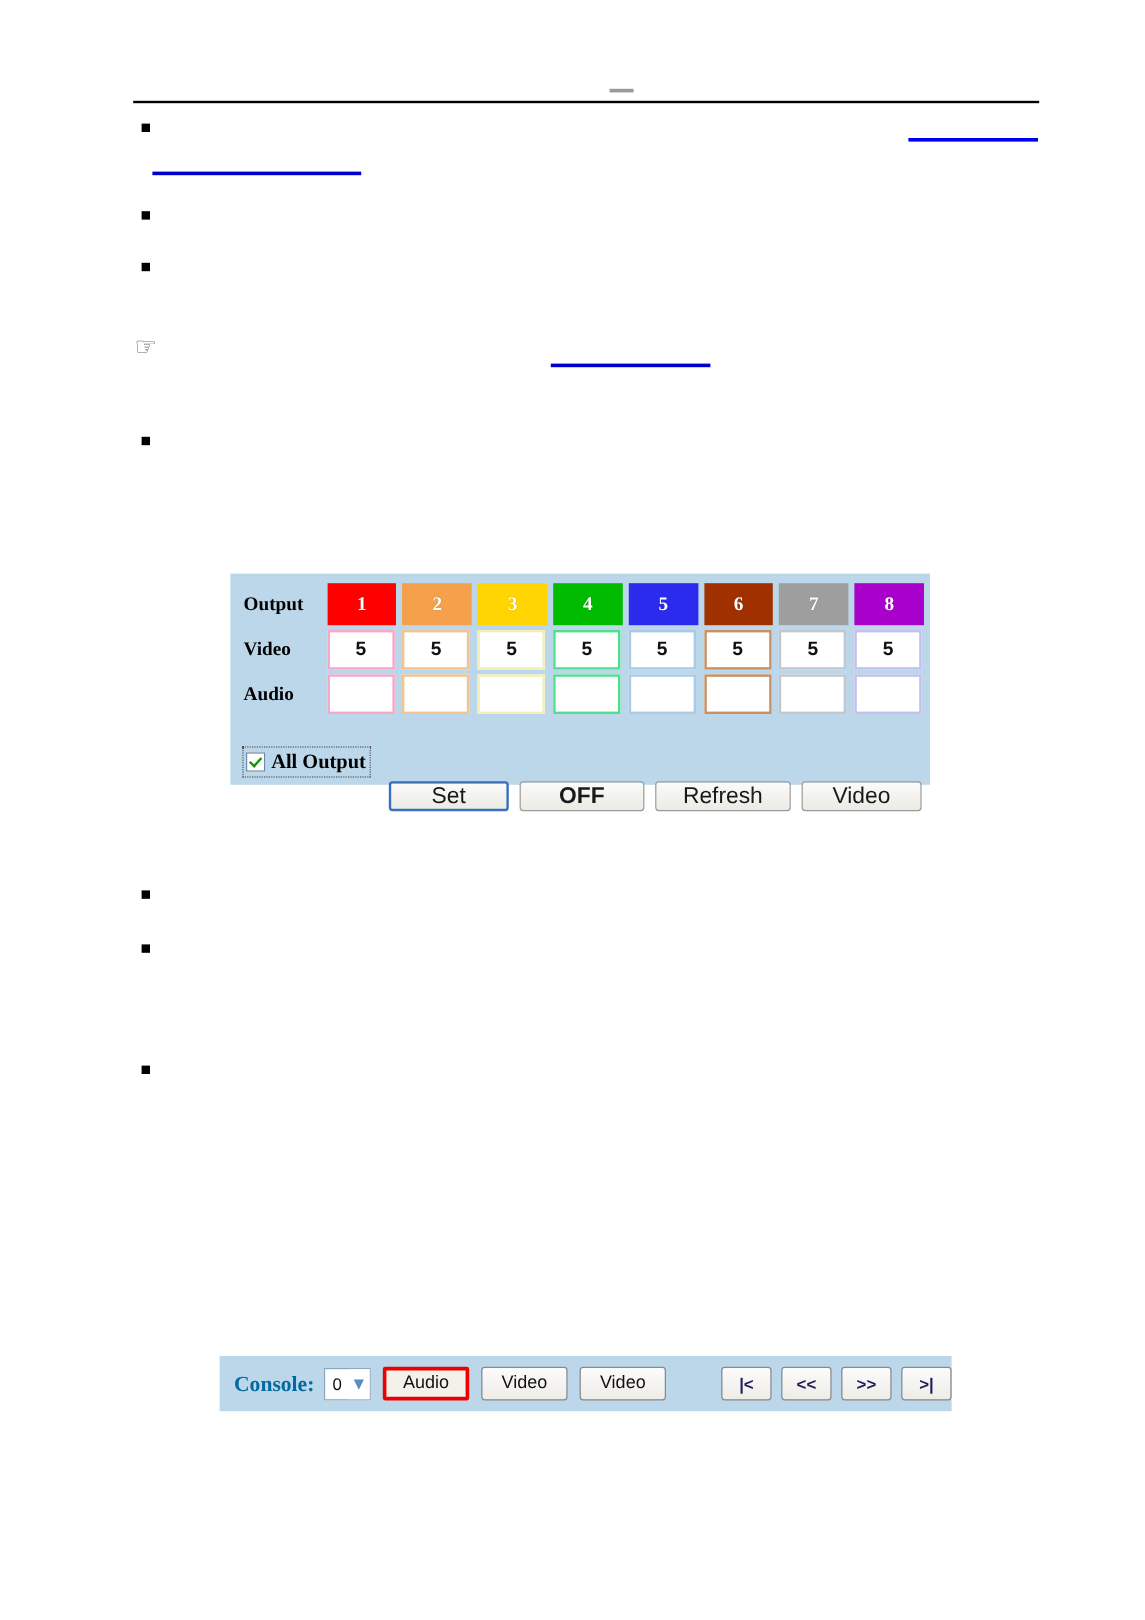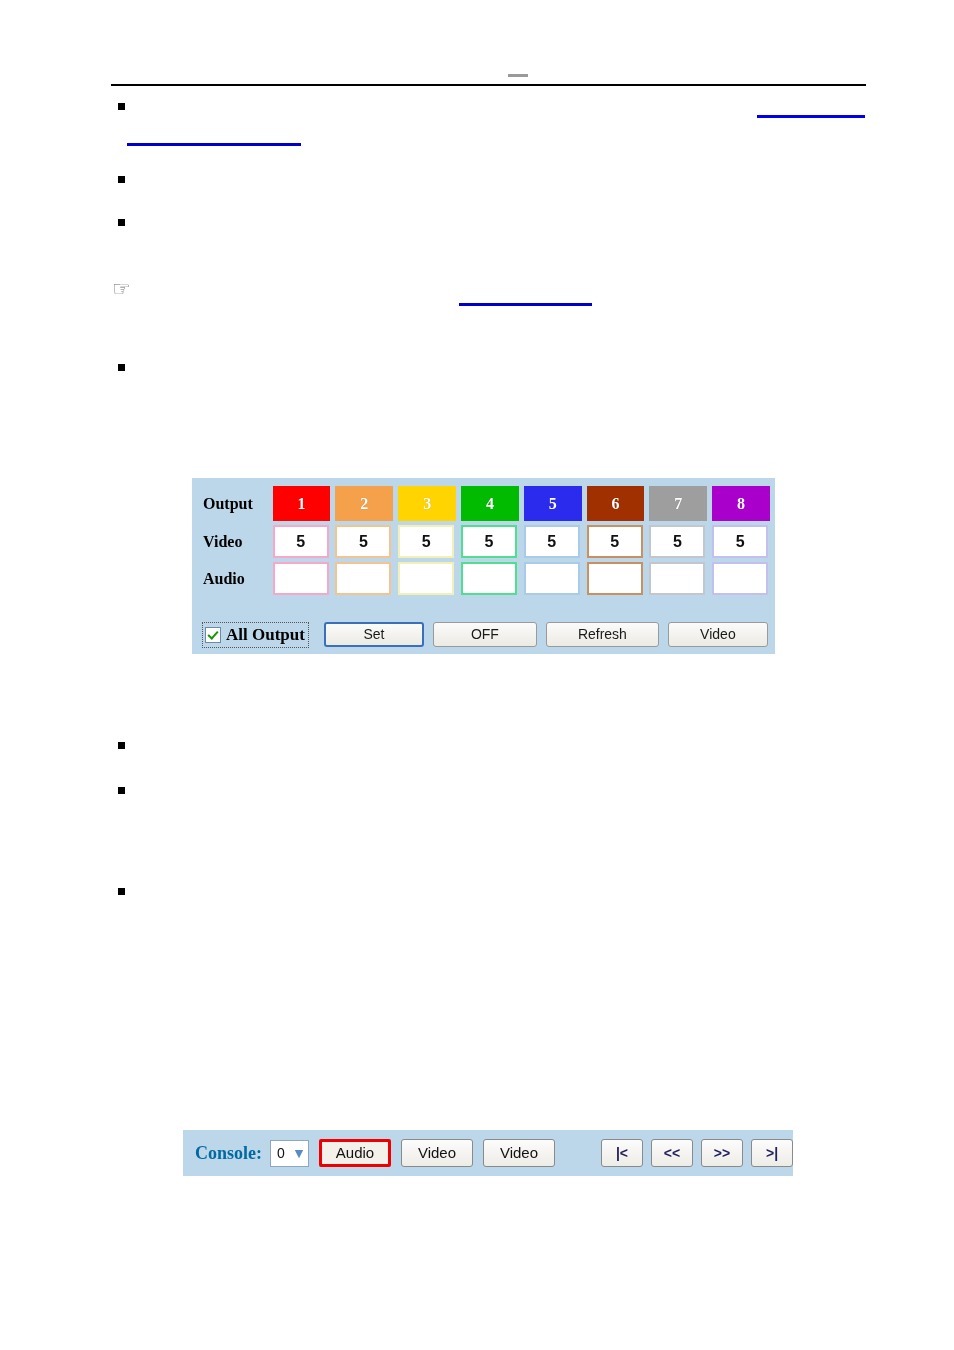--- a/index.html
+++ b/index.html
@@ -173,32 +173,33 @@
     margin-left: 5px;
     white-space: nowrap;
   }
   .btn {
     box-sizing: border-box;
     height: 25px;
     background: linear-gradient(#fbfbfb, #eceae3);
     border: 1px solid #9a9a9a;
     border-radius: 3px;
     font-family: "Liberation Sans", sans-serif;
-    font-size: 14px;
+    font-size: 19px;
     color: #1a1a1a;
     text-align: center;
     line-height: 23px;
     margin-left: 9px;
+    margin-top: 29px;
   }
   .btn-set {
     width: 100px;
     border: 2px solid #3a6fba;
     line-height: 21px;
   }
-  .btn-off { width: 104px; }
+  .btn-off { width: 104px; font-weight: bold; }
   .btn-refresh { width: 113px; }
   .btn-load { width: 100px; }
 
   
   .console-panel {
     position: absolute;
     left: 183px;
     top: 1130px;
     width: 610px;
     height: 46px;

